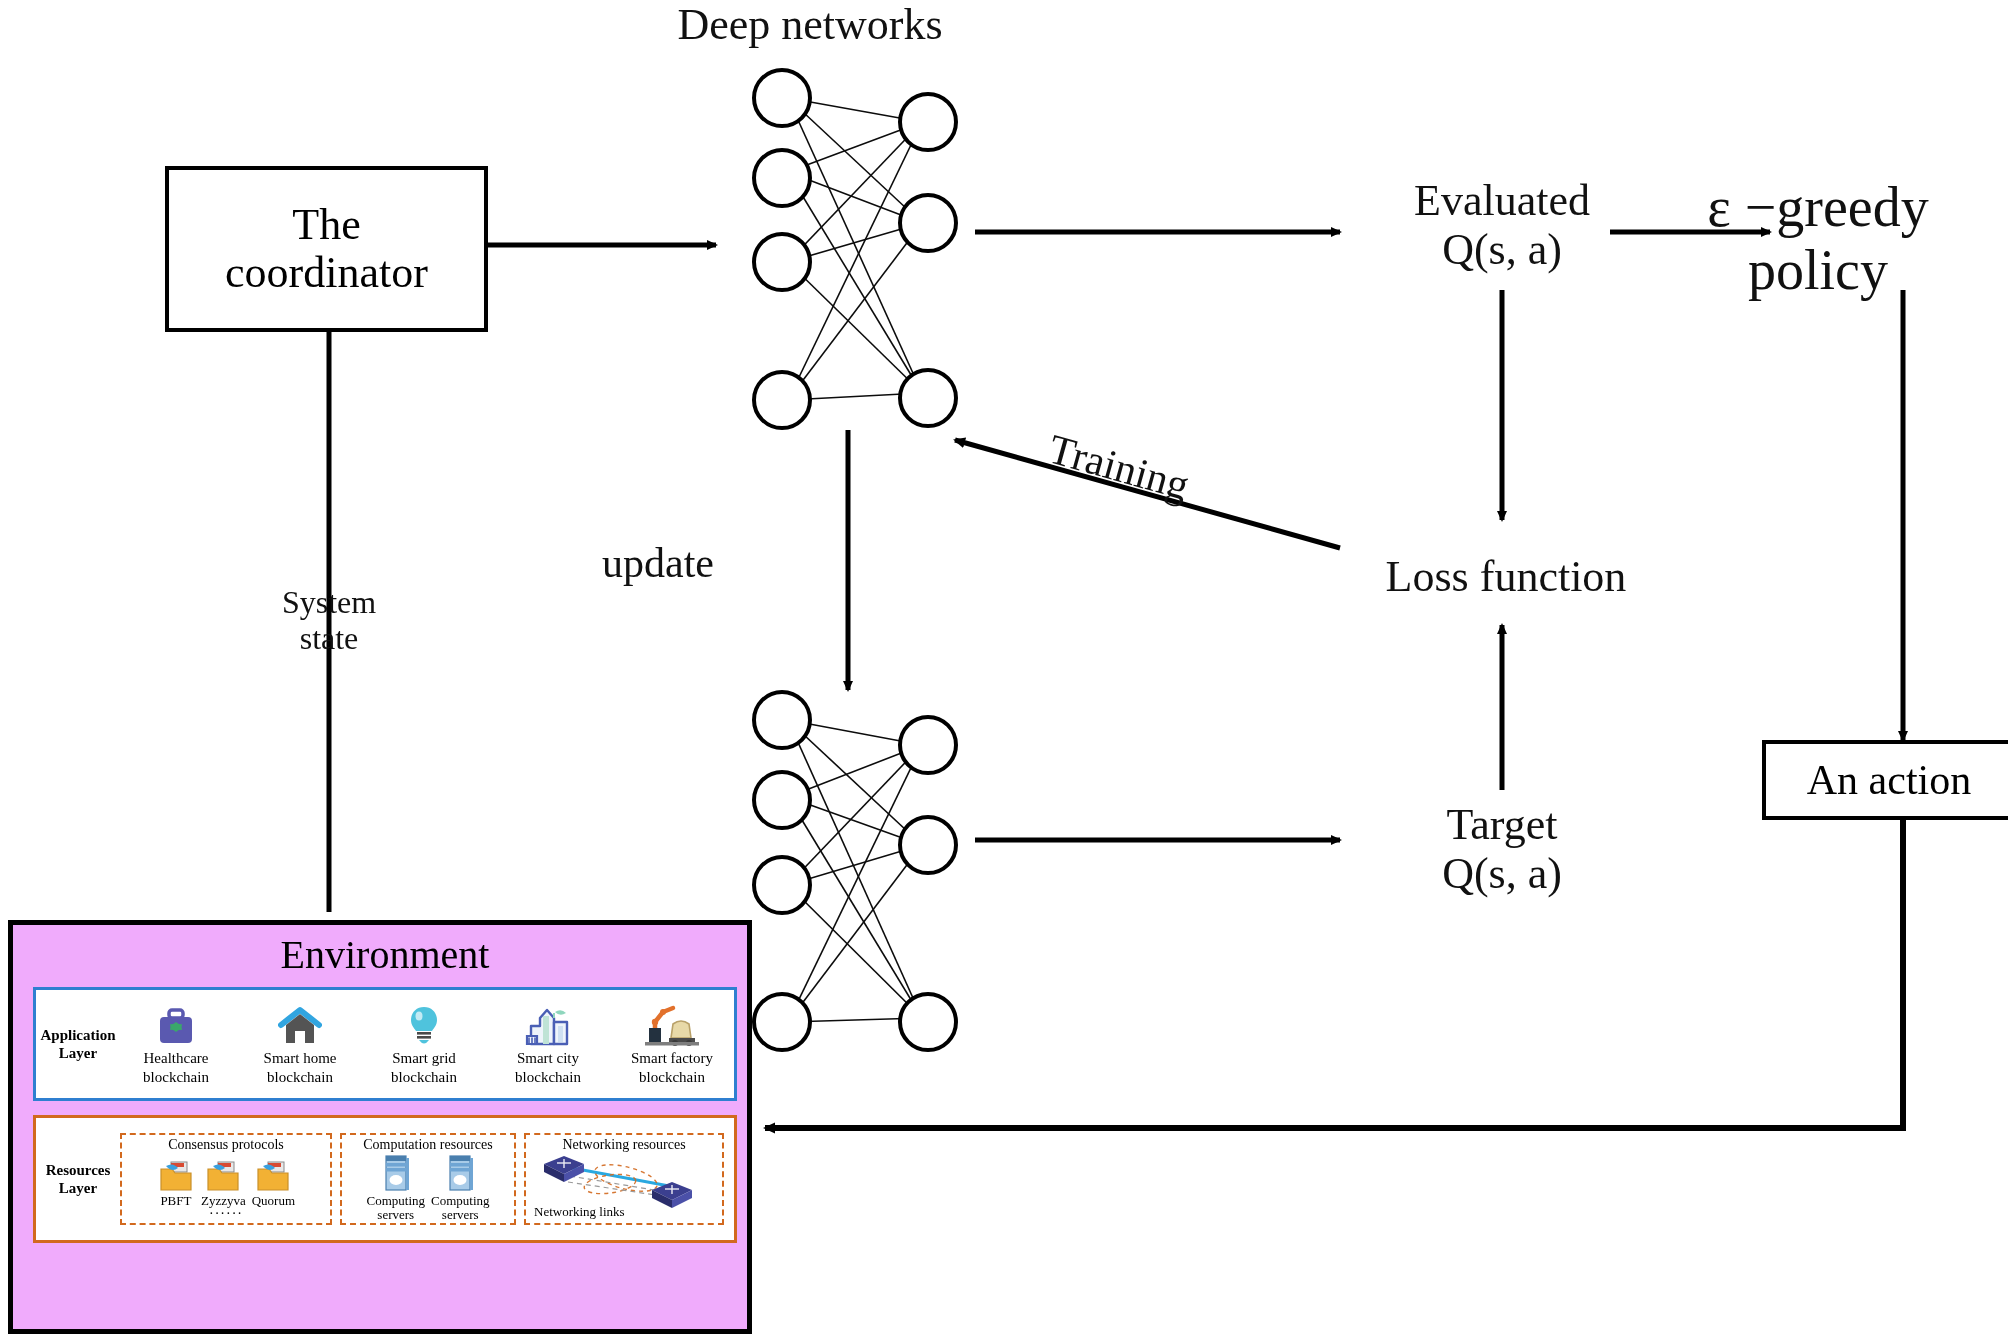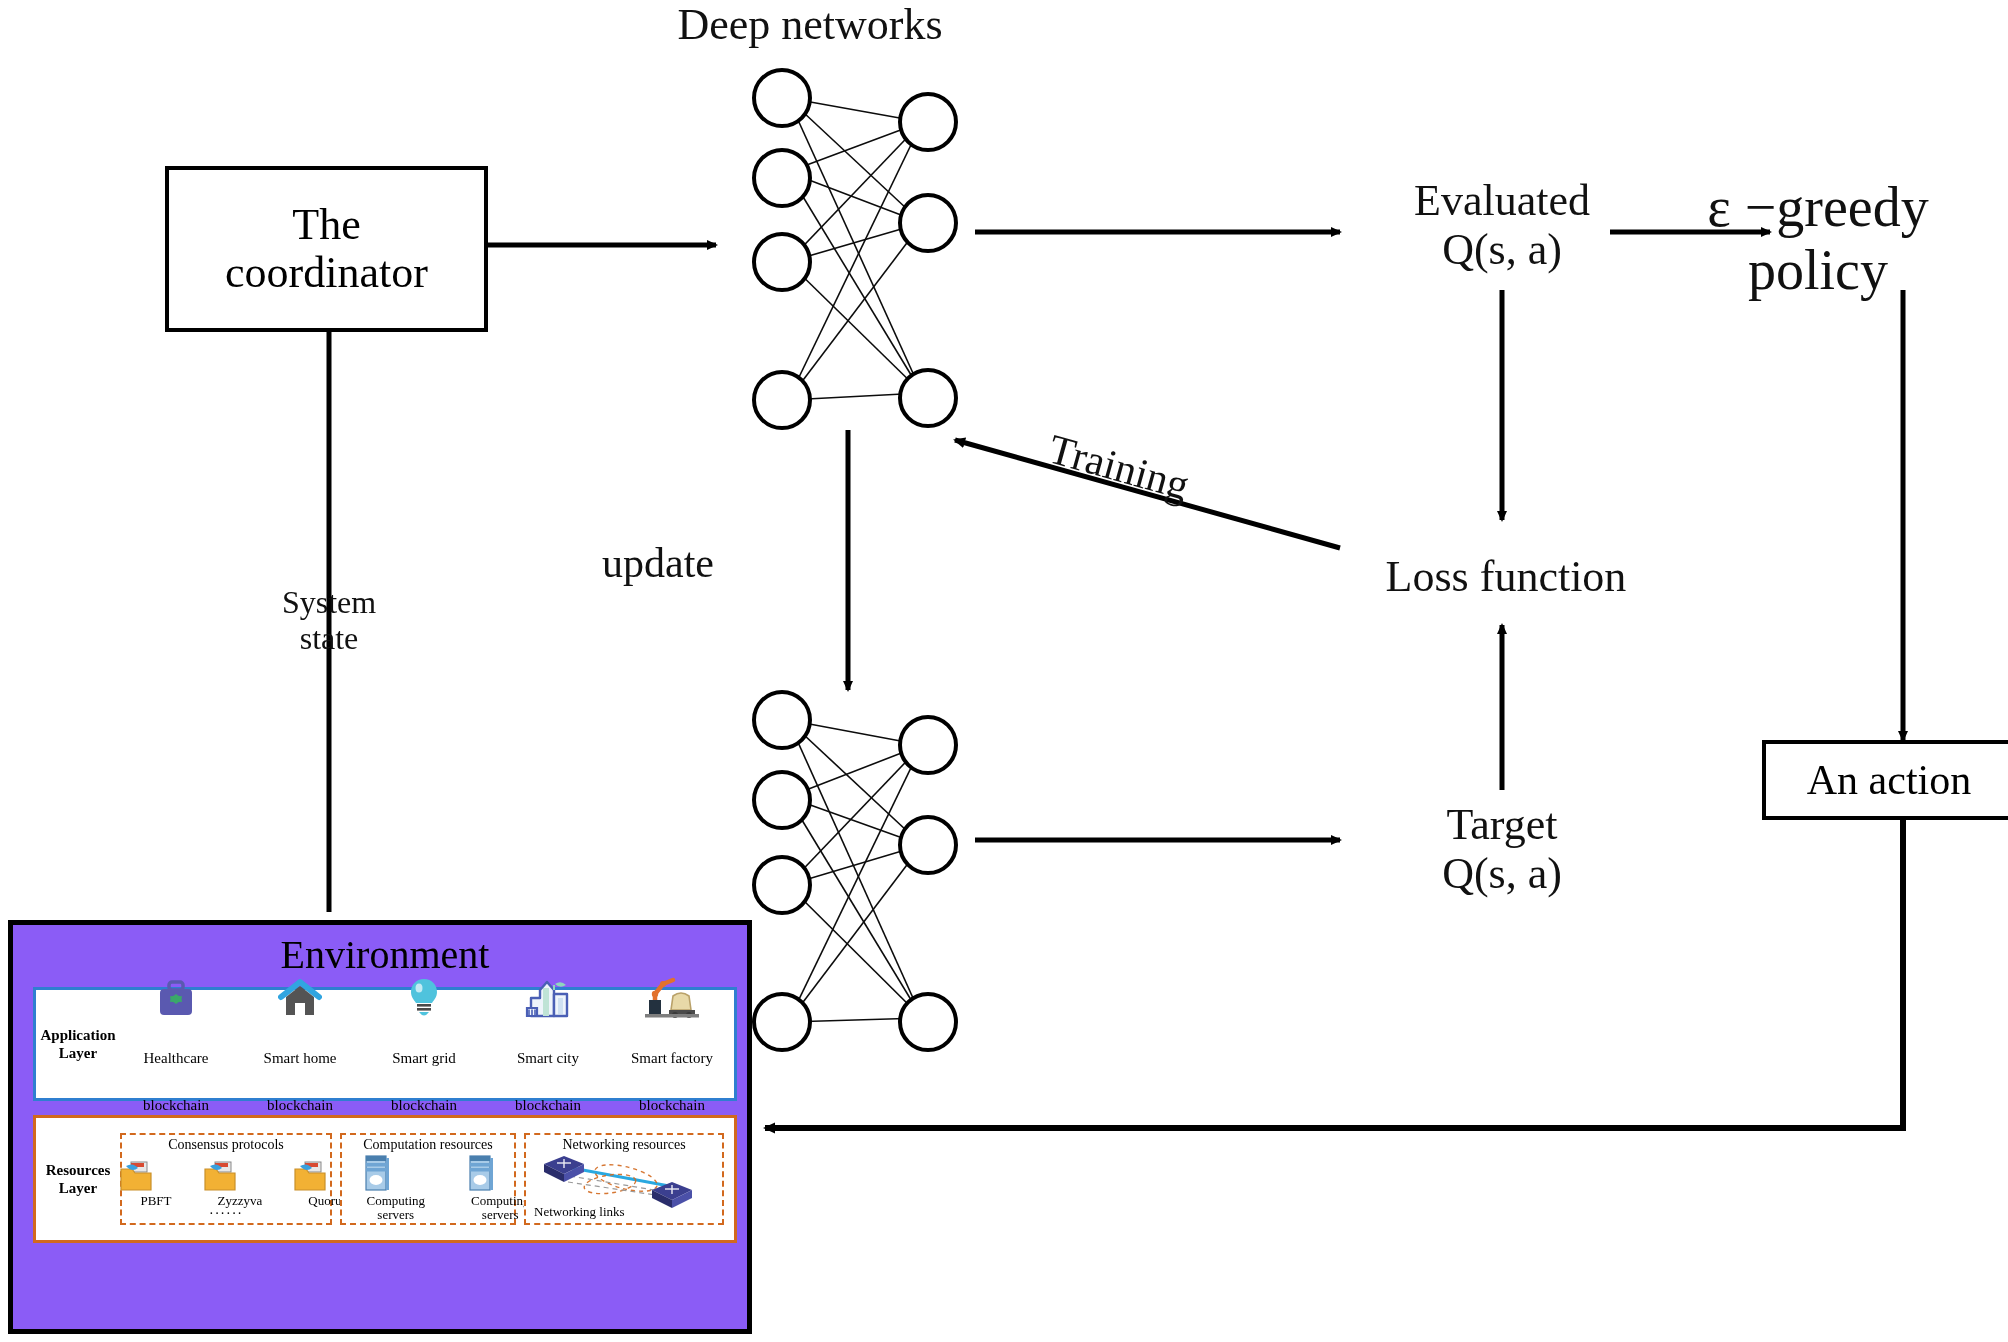--- a/index.html
+++ b/index.html
@@ -12,49 +12,49 @@
   .box{position:absolute;border:4px solid #000;background:#fff;
        display:flex;align-items:center;justify-content:center;text-align:center;
        line-height:1.1;}
 
   
   svg.layer{position:absolute;left:0;top:0;width:2008px;height:1342px;
             pointer-events:none;}
 
   
   #env-box{position:absolute;left:8px;top:920px;width:744px;height:414px;
-           border:5px solid #000;background:#8b5cf6;box-sizing:border-box;}
+           border:5px solid #000;background:#f0abfc;box-sizing:border-box;}
   #env-title{position:absolute;left:0;top:6px;width:744px;text-align:center;
              font-size:40px;}
 
   #app-layer{position:absolute;left:20px;top:62px;width:704px;height:114px;
              border:3px solid #2f7fd0;box-sizing:border-box;background:#fff;
              display:flex;align-items:center;}
   #res-layer{position:absolute;left:20px;top:190px;width:704px;height:128px;
              border:3px solid #d2691e;box-sizing:border-box;background:#fff;
              display:flex;align-items:center;}
 
   .layer-name{width:84px;flex:0 0 84px;text-align:center;font-weight:bold;
               font-size:15px;line-height:1.2;
               font-family:"Liberation Serif","DejaVu Serif",serif;}
 
   .app-items{display:flex;flex:1;justify-content:space-between;
              padding:0 6px 0 0;align-items:flex-end;}
-  .app-item{display:flex;flex-direction:column;align-items:center;width:112px;gap:28px;}
+  .app-item{display:flex;flex-direction:column;align-items:center;width:112px;}
   .app-item .cap{font-size:15px;line-height:1.12;text-align:center;margin-top:2px;}
   .ico{height:46px;display:flex;align-items:flex-end;justify-content:center;}
 
   .res-groups{display:flex;flex:1;gap:8px;align-items:stretch;padding-right:6px;}
   .res-group{border:2px dashed #d2691e;box-sizing:border-box;
              display:flex;flex-direction:column;align-items:center;
              padding:2px 4px 2px 4px;background:#fff;}
   .rg-title{font-size:14px;line-height:1.1;white-space:nowrap;}
   .rg-body{display:flex;gap:6px;align-items:flex-end;justify-content:center;flex:1;}
   .rg-item{display:flex;flex-direction:column;align-items:center;}
-  .rg-item .cap{font-size:13px;line-height:1.05;text-align:center;margin-left:40px;}
+  .rg-item .cap{font-size:13px;line-height:1.05;text-align:center;}
   .dots{font-size:14px;letter-spacing:1px;line-height:1;}
 </style>
 </head>
 <body>
 
 <svg class="layer" viewBox="0 0 2008 1342" xmlns="http://www.w3.org/2000/svg">
   <defs>
     <marker id="ah" markerWidth="12" markerHeight="12" refX="9" refY="5" orient="auto" markerUnits="userSpaceOnUse">
       <path d="M0,0 L11,5 L0,10 z" fill="#000"></path>
     </marker>

